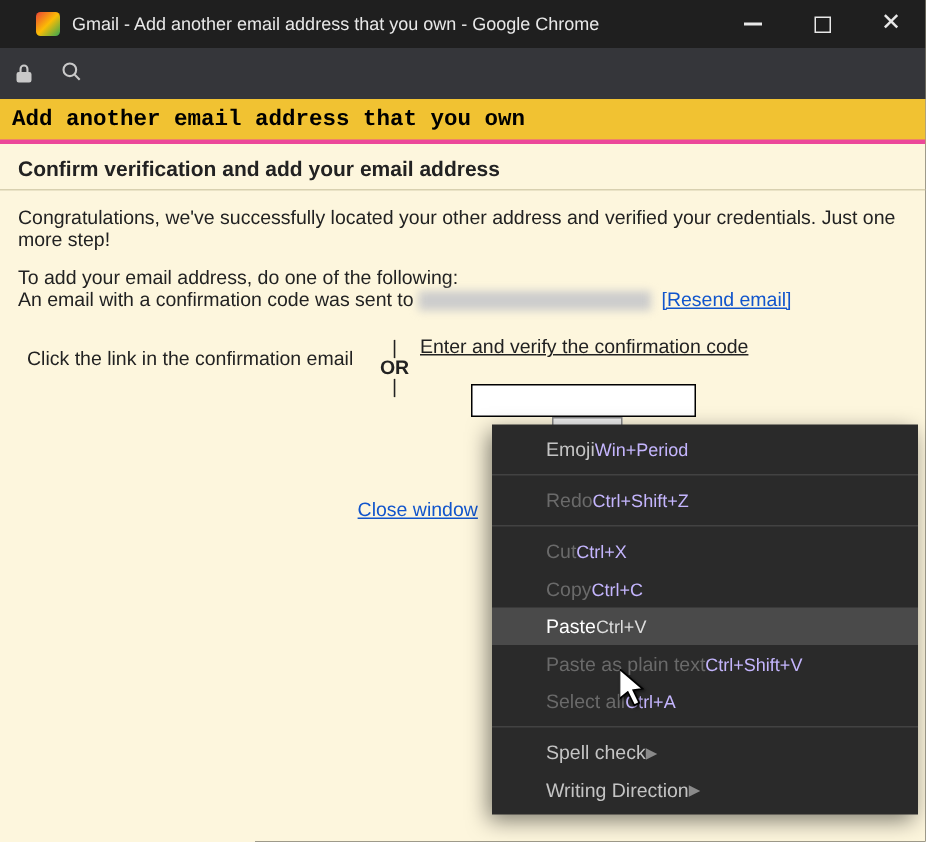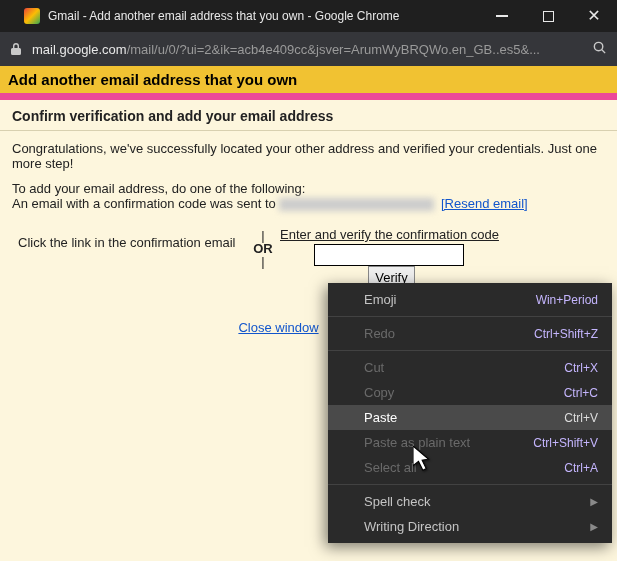--- a/index.html
+++ b/index.html
@@ -13,45 +13,45 @@
     
     .addrbar { background: #35363a; height: 34px; display: flex; align-items: center; padding: 0 10px; font-size: 13px; color: #c9c9c9; }
     .lock-icon { width: 12px; height: 14px; margin-right: 10px; display: inline-block; }
     .url-text { flex: 1; white-space: nowrap; overflow: hidden; text-overflow: ellipsis; }
     .url-host { color: #e8e8e8; }
     .url-path { color: #9a9a9a; }
     .magnify-icon { margin-left: 8px; color: #c9c9c9; }
     
     .content { background: #fdf6dd; height: calc(100% - 66px); position: relative; font-size: 13px; color: #222; }
     
-    .yellow-header { background: #f1c232; color: #000; font-weight: bold; font-size: 15px; padding: 5px 8px; border-bottom: 7px solid #ec4899; }
+    .yellow-header { background: #f1c232; color: #000; font-weight: bold; font-size: 15px; padding: 5px 8px; border-bottom: 3px solid #ec4899; font-family: Liberation Mono, monospace; }
     
     .subheader { font-weight: bold; font-size: 14px; padding: 8px 12px 6px; border-bottom: 1px solid #d8d0b0; }
     
     .body-section { padding: 10px 12px; }
     .p1 { margin-bottom: 10px; }
     .p2a { display: inline; }
     .blurred-email { display: inline-block; width: 155px; height: 13px; background: #ccc; vertical-align: middle; filter: blur(3px); margin: 0 3px 0 0px; }
     .link { color: #1155cc; text-decoration: underline; cursor: pointer; }
     
     .verify-row { margin-top: 16px; display: flex; align-items: flex-start; padding: 0 6px; }
     .verify-left { width: 228px; padding-top: 8px; }
     .or-sep { width: 34px; text-align: center; font-weight: bold; font-size: 13px; line-height: 1; padding-top: 2px; }
     .or-sep .bar { font-weight: normal; }
     .verify-right { }
-    .code-label { font-size: 13px; margin-bottom: 2px; text-decoration: underline; }
+    .code-label { font-size: 13px; margin-bottom: 18px; text-decoration: underline; }
     .code-row { display: flex; align-items: center; flex-direction: column; }
     .code-input { width: 150px; height: 22px; border: 1.5px solid #000; background: #fff; font-size: 13px; padding: 1px 3px; }
     .verify-btn { margin-left: 4px; height: 22px; padding: 0 6px; border: 1px solid #888; background: #eee; font-size: 13px; }
     
     .close-link { text-align: center; margin-top: 32px; margin-left: -60px; }
     
     
     .ctx-menu { position: absolute; left: 328px; top: 217px; width: 284px; background: #2a2a2a; color: #c4c4c4; font-size: 13px; box-shadow: -3px 4px 14px rgba(0,0,0,0.5); padding: 4px 0; }
-    .ctx-item { display: flex; justify-content: space-between; align-items: center; padding: 5px 14px 5px 36px; position: relative; cursor: default; }
+    .ctx-item { display: flex; align-items: center; padding: 5px 14px 5px 36px; position: relative; cursor: default; }
     .ctx-item.sel { background: #4a4a4a; color: #fff; }
     .ctx-item.disabled { color: #6a6a6a; }
     .ctx-item .hk { color: #c4b5fd; font-size: 12px; }
     .ctx-item.sel .hk { color: #ddd; }
     .ctx-sep { height: 1px; background: #424242; margin: 4px 0; }
     .ctx-arrow { font-size: 10px; color: #8a8a8a; }
     
     
     .cursor { position: absolute; left: 413px; top: 380px; width: 22px; height: 28px; pointer-events: none; z-index: 100; }
     .cursor svg { filter: drop-shadow(1px 1px 1px rgba(0,0,0,0.6)); }
@@ -77,23 +77,20 @@
         <div class="close-x">✕</div>
       </div>
   </div>
 </div>
 
 <div class="addrbar">
   <span class="lock-icon">
     <svg viewBox="0 0 12 14" width="12" height="14">
         <path d="M3 6V4a3 3 0 016 0v2h.5A1.5 1.5 0 0111 7.5v4A1.5 1.5 0 019.5 13h-7A1.5 1.5 0 011 11.5v-4A1.5 1.5 0 012.5 6H3zm1.4 0h3.2V4a1.6 1.6 0 10-3.2 0v2z" fill="#c9c9c9"></path>
       </svg>
-  </span>
-  <span class="url-text">
-    <span class="url-host">mail.google.com</span><span class="url-path">/mail/u/0/?ui=2&amp;ik=acb4e409cc&amp;jsver=ArumWyBRQWo.en_GB..es5&amp;...</span>
   </span>
   <span class="magnify-icon">
     <svg viewBox="0 0 16 16" width="15" height="15">
         <circle cx="7" cy="7" r="4.5" stroke="#c9c9c9" stroke-width="1.5" fill="none"></circle>
         <line x1="10.5" y1="10.5" x2="14" y2="14" stroke="#c9c9c9" stroke-width="1.5"></line>
       </svg>
   </span>
 </div>
 
 <div class="content">

